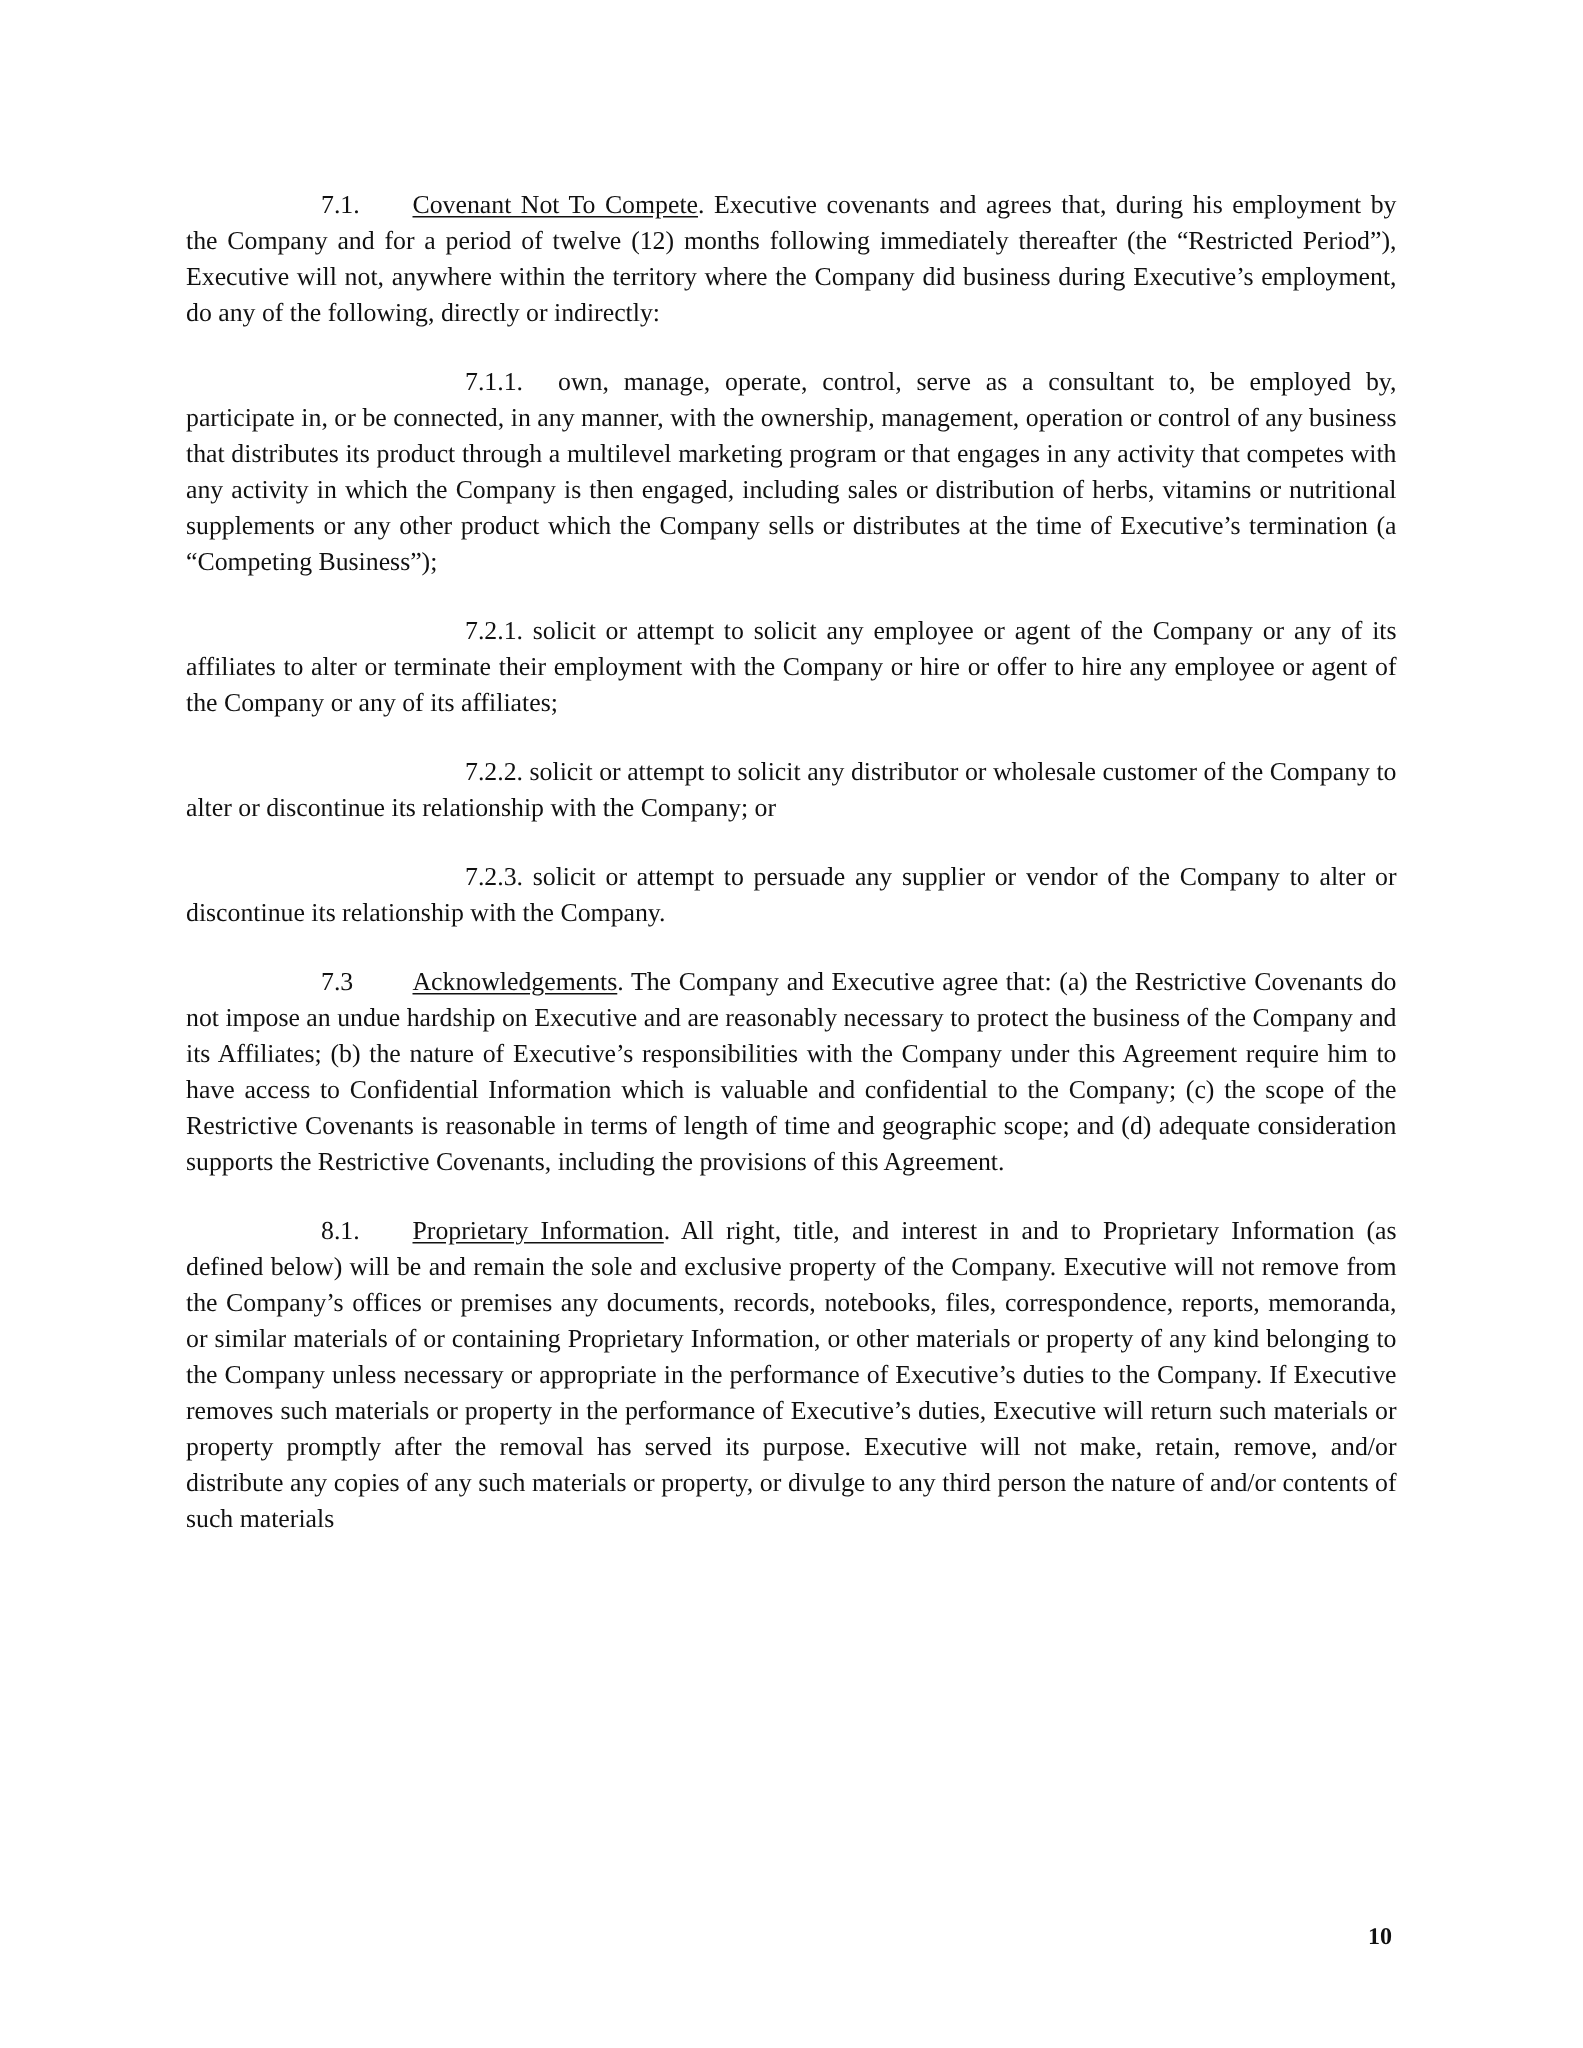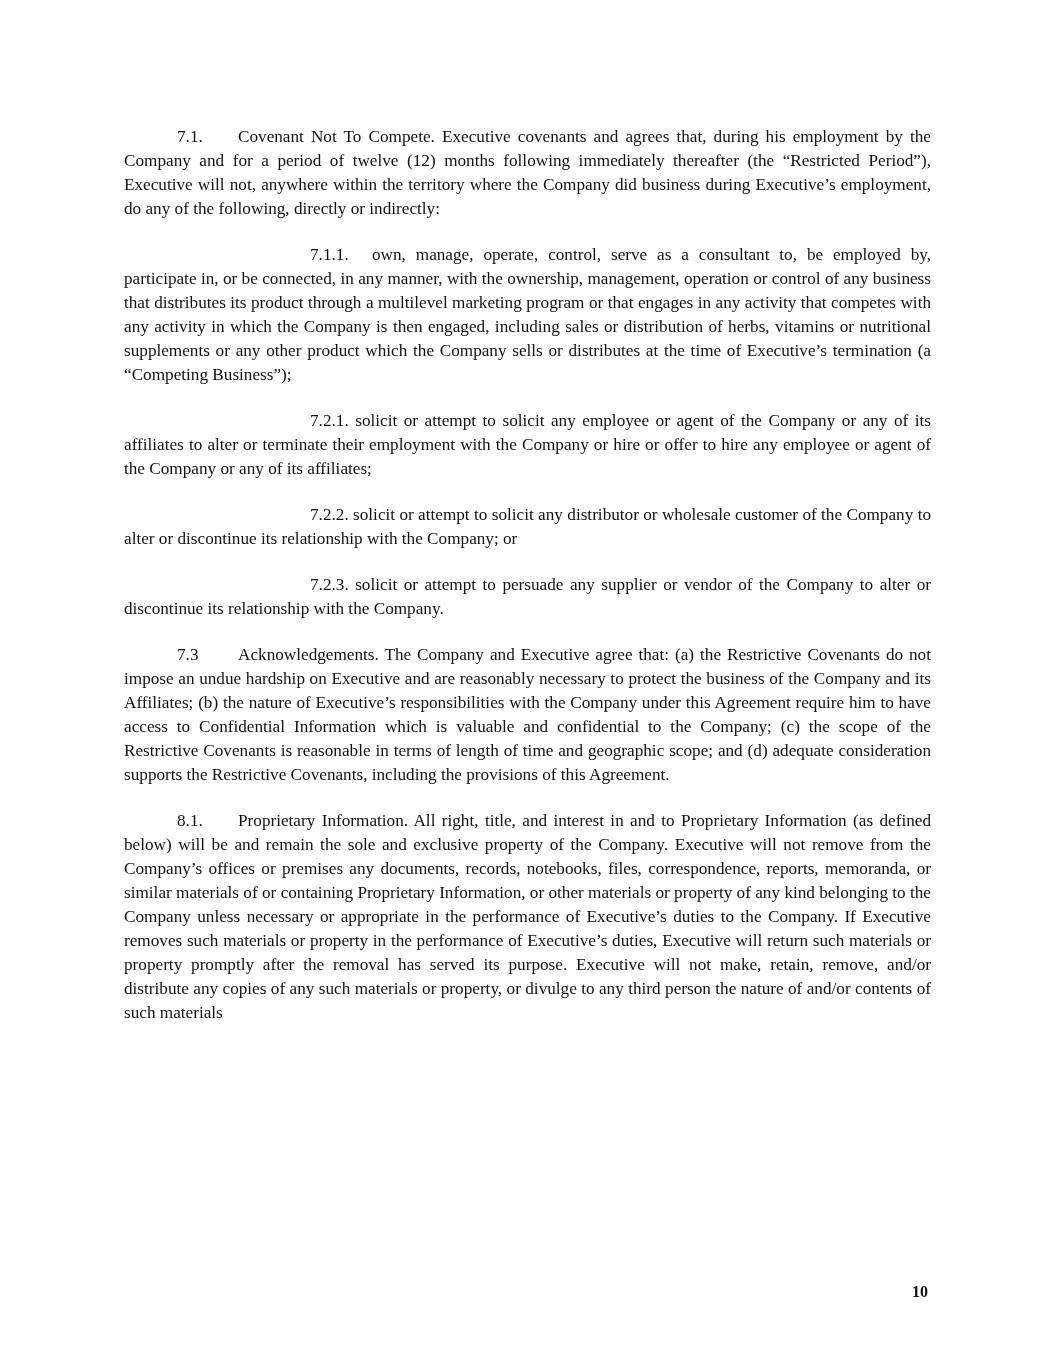--- a/index.html
+++ b/index.html
@@ -24,38 +24,38 @@
     .para {
       font-size: 17.2px;
       line-height: 24px;
       text-align: justify;
       margin: 0;
     }
     .gap-m { margin-top: 22px; }
     .gap-l { margin-top: 20px; }
     .num1 {
       display: inline-block;
-      margin-left: 53px;
+      margin-left: 90px;
       width: 61px;
     }
     .num2 {
       display: inline-block;
       margin-left: 186px;
     }
     .num2w {
       display: inline-block;
       margin-left: 186px;
       width: 62px;
     }
     .num0 {
       display: inline-block;
       margin-left: 63px;
       width: 62px;
     }
-    .u { text-underline-offset: 2px; }
+    .u { text-decoration: underline; text-underline-offset: 2px; }
     .b { font-weight: normal; }
     .page-number {
       position: absolute;
       left: 912px;
       top: 1283px;
       font-size: 16px;
       font-weight: bold;
       font-family: "Liberation Serif", serif;
       text-align: center;
     }

